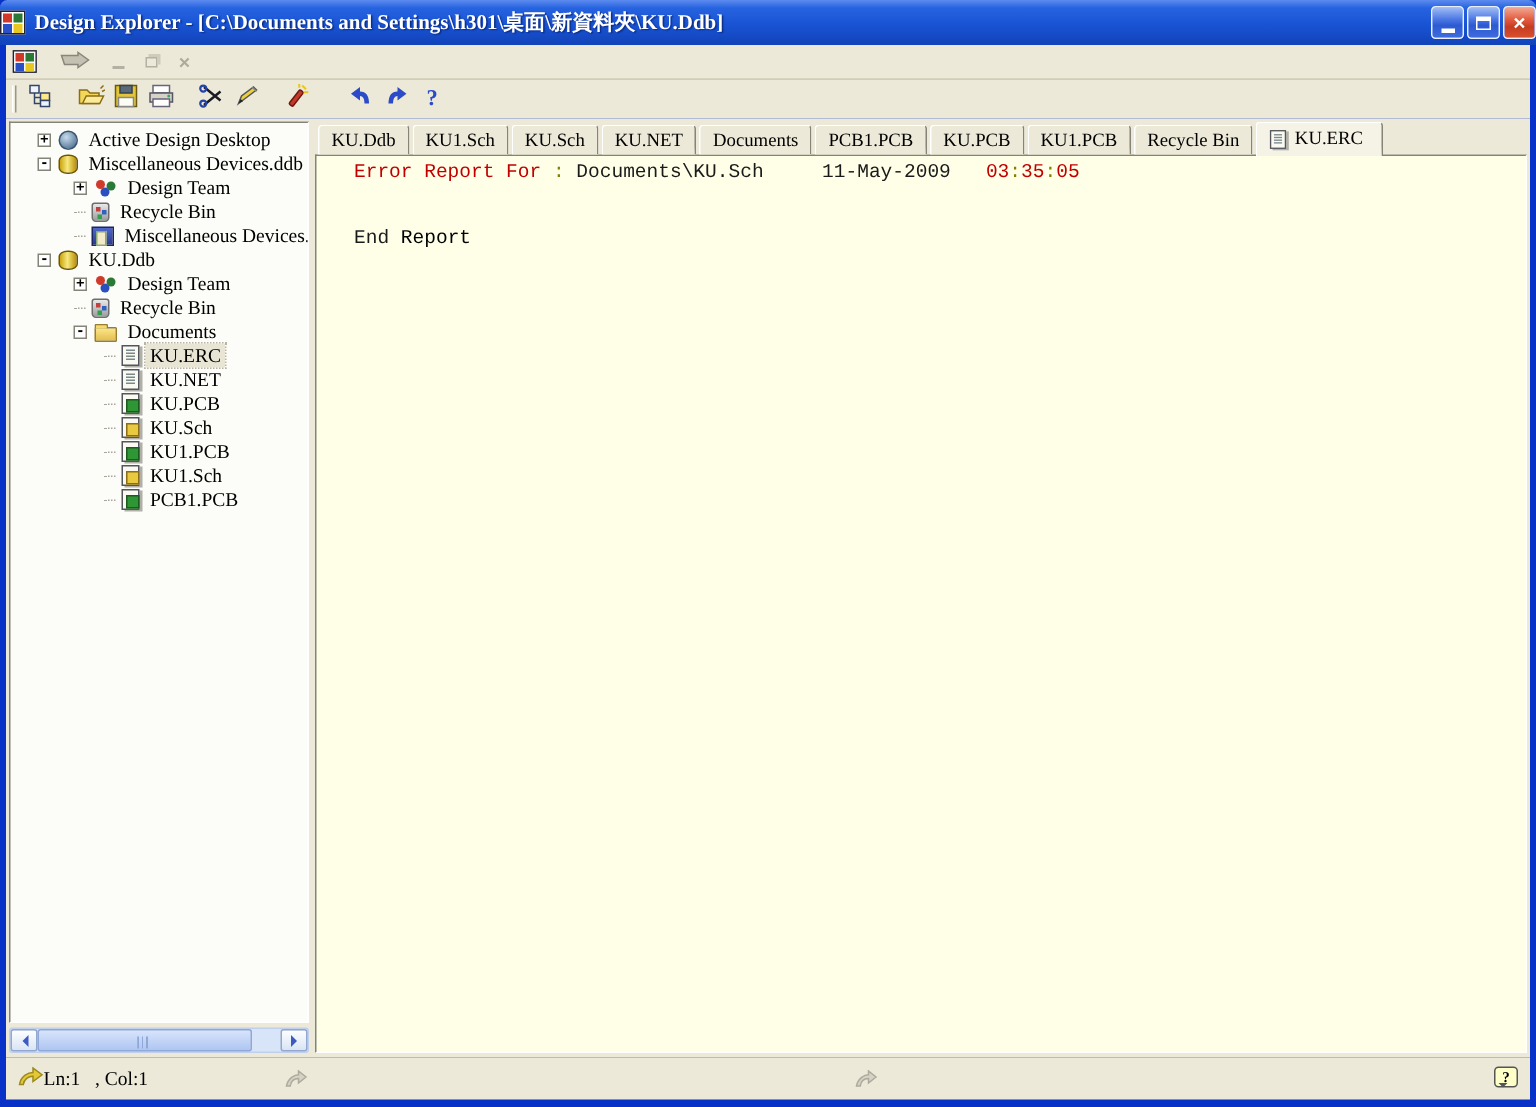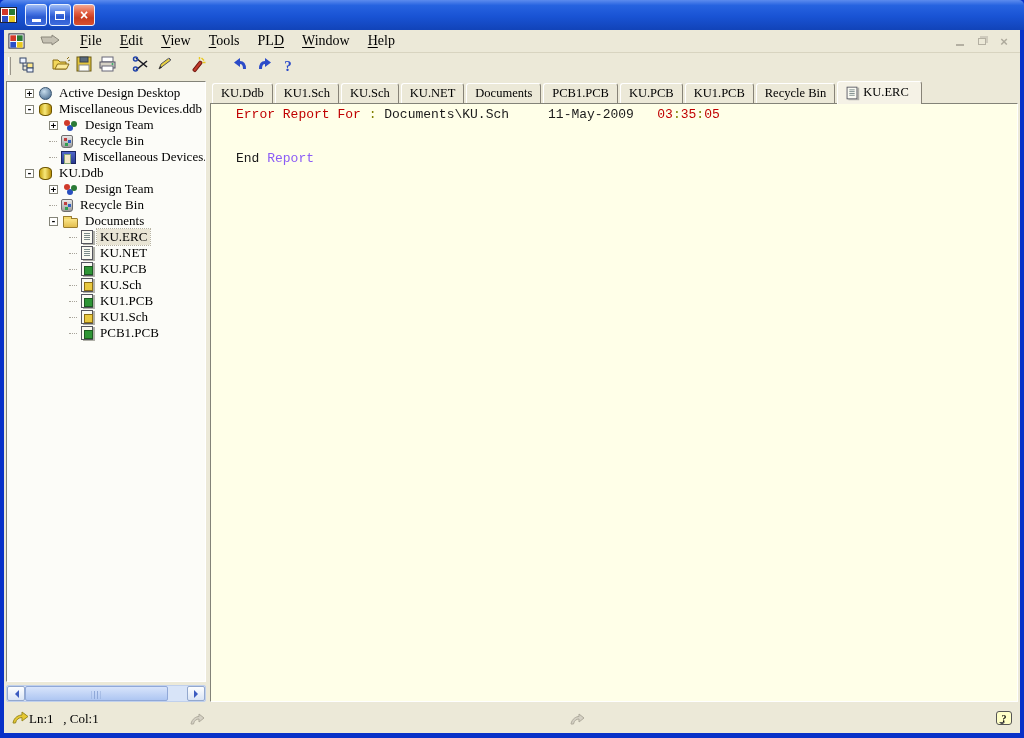--- a/index.html
+++ b/index.html
@@ -143,47 +143,39 @@
   .help-balloon::after { content:""; position:absolute; left:2px; bottom:-4px; width:0; height:0;
      border:3px solid transparent; border-top-color:#555; }
 </style>
 </head>
 <body>
 
 <div class="win">
 
   <div class="titlebar">
     <span class="app-ic"></span>
+    <span class="title-text">Design Explorer - [C:\Documents and Settings\h301\桌面\新資料夾\KU.Ddb]</span>
     <span class="tb-btns">
       <span class="tbb">
           <span class="g-min"></span>
         </span>
       <span class="tbb">
           <span class="g-max"></span>
         </span>
       <span class="tbb cls">×</span>
     </span>
   </div>
 
   <div class="menubar">
     <span class="app-ic" style="transform:scale(.95)"></span>
     <span class="drop-arrow">
       <svg width="22" height="14">
           <path d="M2 3 L13 3 L13 1 L20 6 L13 11 L13 9 L4 9 Z" fill="#C4C0B2" stroke="#8A867A"></path>
         </svg>
     </span>
-    <span class="menu-items" id="menus">
-        <span class="menu-item"><u>F</u>ile</span>
-        <span class="menu-item"><u>E</u>dit</span>
-        <span class="menu-item"><u>V</u>iew</span>
-        <span class="menu-item"><u>T</u>ools</span>
-        <span class="menu-item">PL<u>D</u></span>
-        <span class="menu-item"><u>W</u>indow</span>
-        <span class="menu-item"><u>H</u>elp</span>
-      </span>
     <span class="mdi-btns">
       <span class="mdib">
           <span class="g-min"></span>
         </span>
       <span class="mdib">
           <span class="g-res"></span>
         </span>
       <span class="mdib x">×</span>
     </span>
   </div>
@@ -391,21 +383,21 @@
           <span class="dtab active">
             <span class="tic erc-doc"></span>
             <span>KU.ERC</span>
           </span>
         </div>
       <div class="editor">
         <div id="elines">
             <div class="eline"><span style="color: rgb(192, 0, 0);">Error Report For</span><span style="color: rgb(128, 128, 0);"> : </span><span style="color: rgb(26, 26, 26);">Documents\KU.Sch     11-May-2009   </span><span style="color: rgb(192, 0, 0);">03</span><span style="color: rgb(128, 128, 0);">:</span><span style="color: rgb(192, 0, 0);">35</span><span style="color: rgb(128, 128, 0);">:</span><span style="color: rgb(192, 0, 0);">05</span></div>
             <div class="eline"></div>
             <div class="eline"></div>
-            <div class="eline"><span style="color: rgb(26, 26, 26);">End </span><span style="color: #8b5cf6;">Report</span></div>
+            <div class="eline"><span style="color: rgb(26, 26, 26);">End </span><span style="color: #000000;">Report</span></div>
           </div>
       </div>
     </div>
   </div>
 
   <div class="statusbar">
     <span><svg width="17" height="13">
           <path d="M1 12 C2 6 7 4 10 4 L10 1 L16 5.5 L10 10 L10 6.5 C7 6.5 4 8.5 3.5 12 Z" fill="#E6C832" stroke="#9A8A20"></path>
         </svg></span>
     <span class="spos">Ln:1   , Col:1</span>

